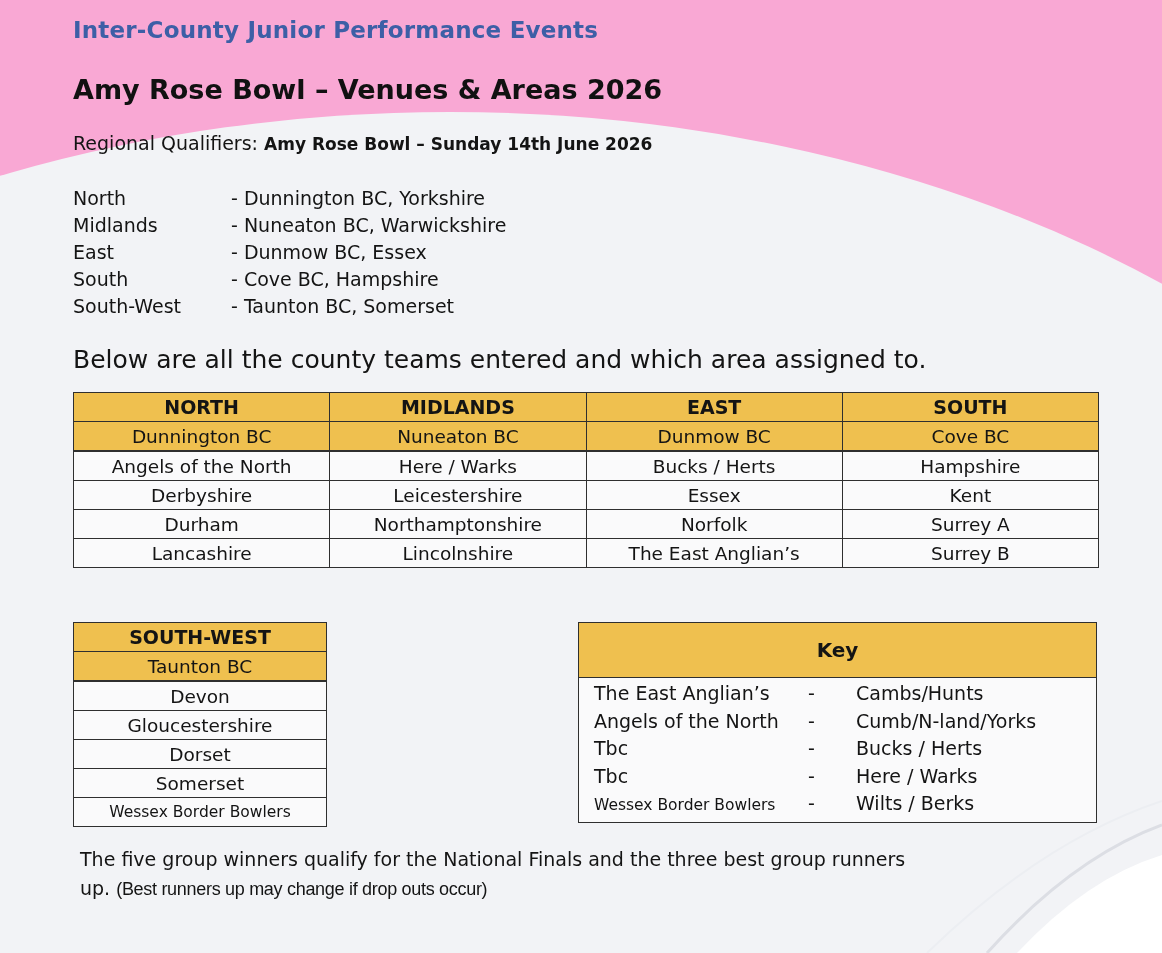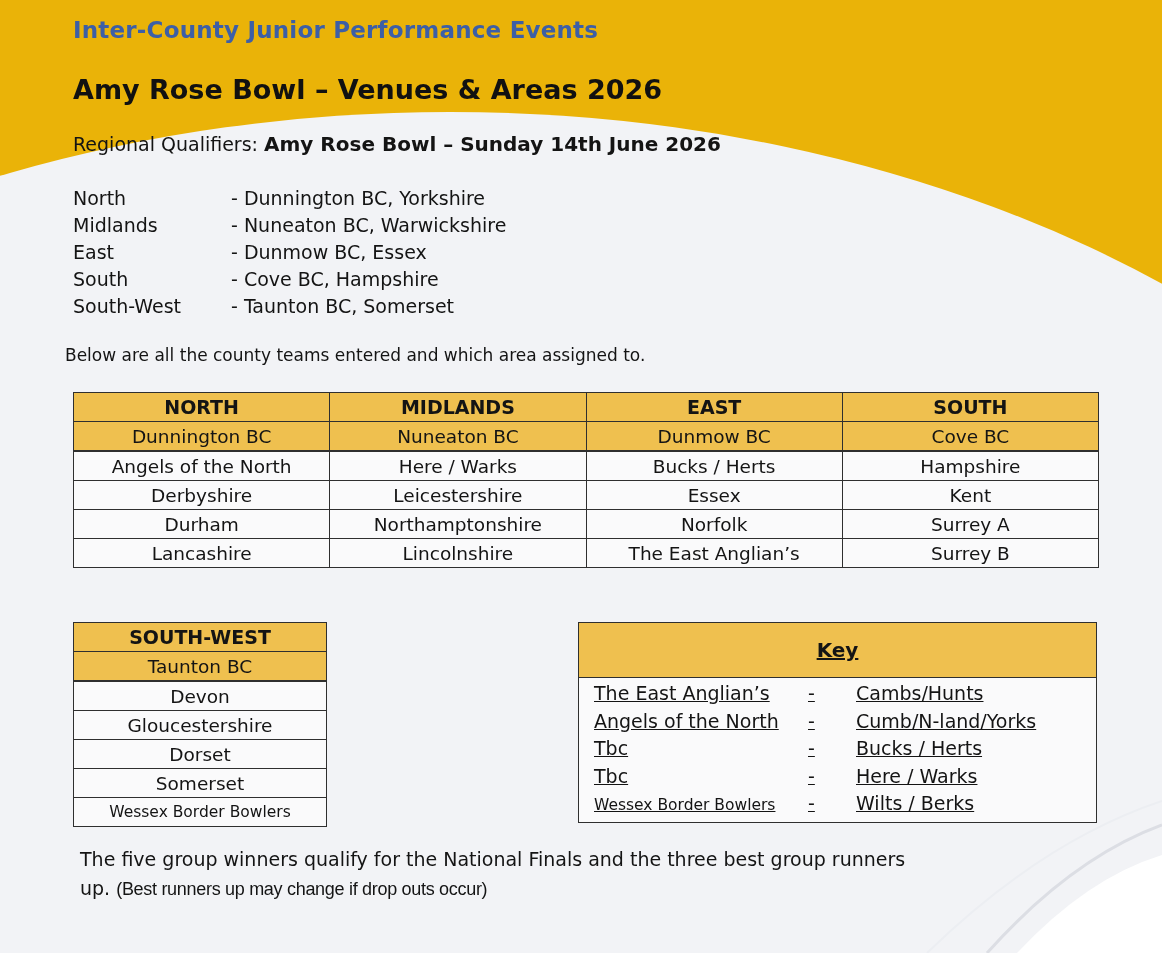--- a/index.html
+++ b/index.html
@@ -1,48 +1,48 @@
 <!DOCTYPE html>
 <html><head>
 <meta charset="utf-8">
 <style>
   html,body{margin:0;padding:0;background:#ffffff;}
   .page{
     position:relative;width:1162px;height:953px;overflow:hidden;
-    background:#eab308;font-family:"DejaVu Sans","Liberation Sans",sans-serif;color:#141414;
+    background:#f9a8d4;font-family:"DejaVu Sans","Liberation Sans",sans-serif;color:#141414;
   }
   
   .bg-blob{
     position:absolute;left:-700px;top:112px;width:2300px;height:1600px;
     border-radius:50%;background:#f2f3f6;
   }
   .corner-swoosh{position:absolute;left:742px;top:743px;}
   
   .abs{position:absolute;}
   .doc-title{left:73px;top:17px;font-size:23px;font-weight:bold;color:#3d5fa6;letter-spacing:.2px;}
   .doc-subtitle{left:73px;top:74px;font-size:27px;font-weight:bold;color:#111;}
   .qualifiers{left:73px;top:132px;font-size:19px;}
-  .qualifiers b{font-size:20px;}
+  .qualifiers b{font-size:17px;}
   .venue-list{left:73px;top:185px;font-size:19px;line-height:27px;}
   .venue-row{display:flex;}
   .venue-row .region{width:158px;flex:none;}
-  .intro{left:65px;top:345px;font-size:17px;}
+  .intro{left:73px;top:345px;font-size:25px;}
   
   table{border-collapse:collapse;table-layout:fixed;}
   td,th{border:1px solid #2f2f2f;text-align:center;font-weight:normal;
         font-size:18.5px;height:28px;padding:0 2px;overflow:hidden;white-space:nowrap;}
   .gold{background:#efc04f;}
   .hdr{font-weight:bold;font-size:19px;}
   .body-cell{background:rgba(255,255,255,0.6);}
   .venue-cell{border-bottom-width:2px;}
   .small-cell{font-size:15.5px;}
   .areas-table{left:73px;top:392px;width:1026px;}
   .sw-table{left:73px;top:622px;width:254px;}
   
-  .key-table{left:578px;top:622px;width:519px;text-decoration:underline;}
+  .key-table{left:578px;top:622px;width:519px;}
   .key-table .key-head{height:54px;font-size:20px;}
   .key-body{height:144px;background:rgba(255,255,255,0.6);vertical-align:middle;}
   .key-rows{padding:2px 0 2px 13px;text-align:left;}
   .key-row{display:flex;align-items:baseline;line-height:27.5px;font-size:19px;}
   .key-row .k-name{width:214px;flex:none;}
   .key-row .k-dash{width:48px;flex:none;}
   .key-row.small .k-name{font-size:15.5px;}
   
   .footer{left:80px;top:845px;width:1010px;font-size:19px;line-height:29px;}
   .footer .note{font-family:"Liberation Sans",sans-serif;font-size:18px;letter-spacing:-0.3px;}

